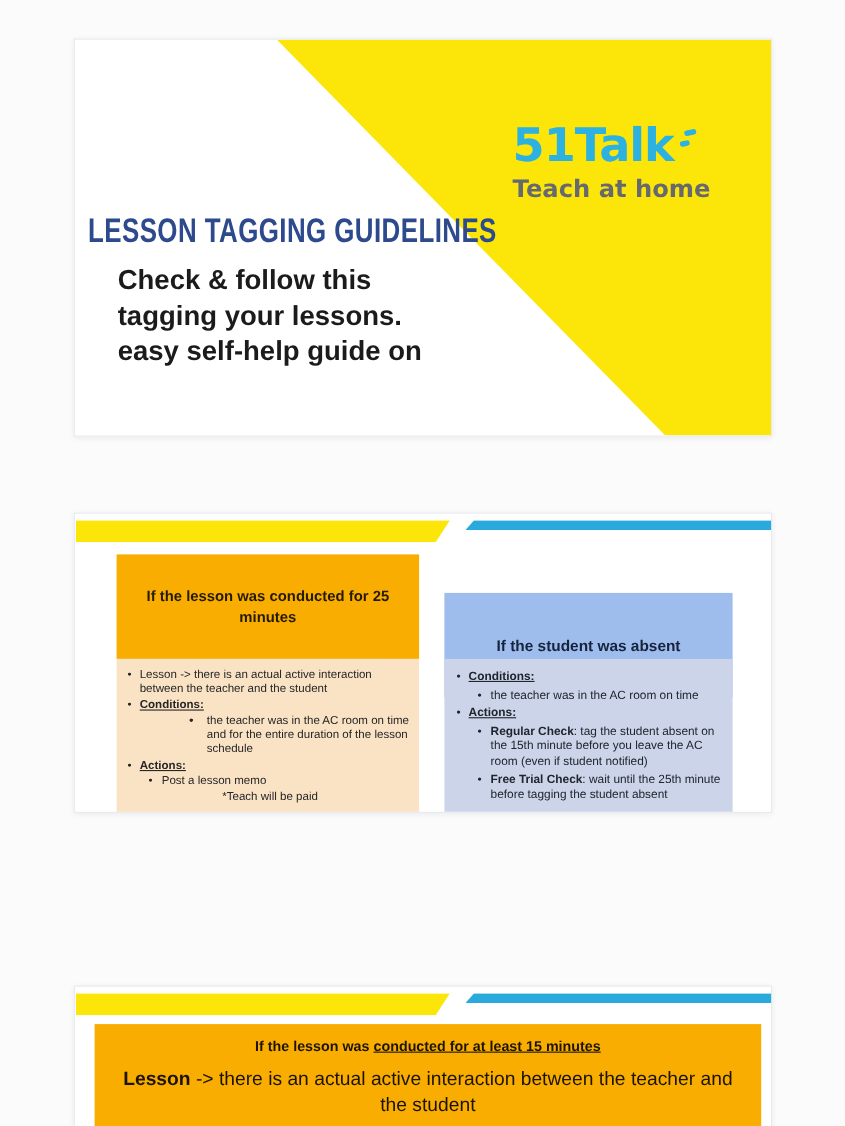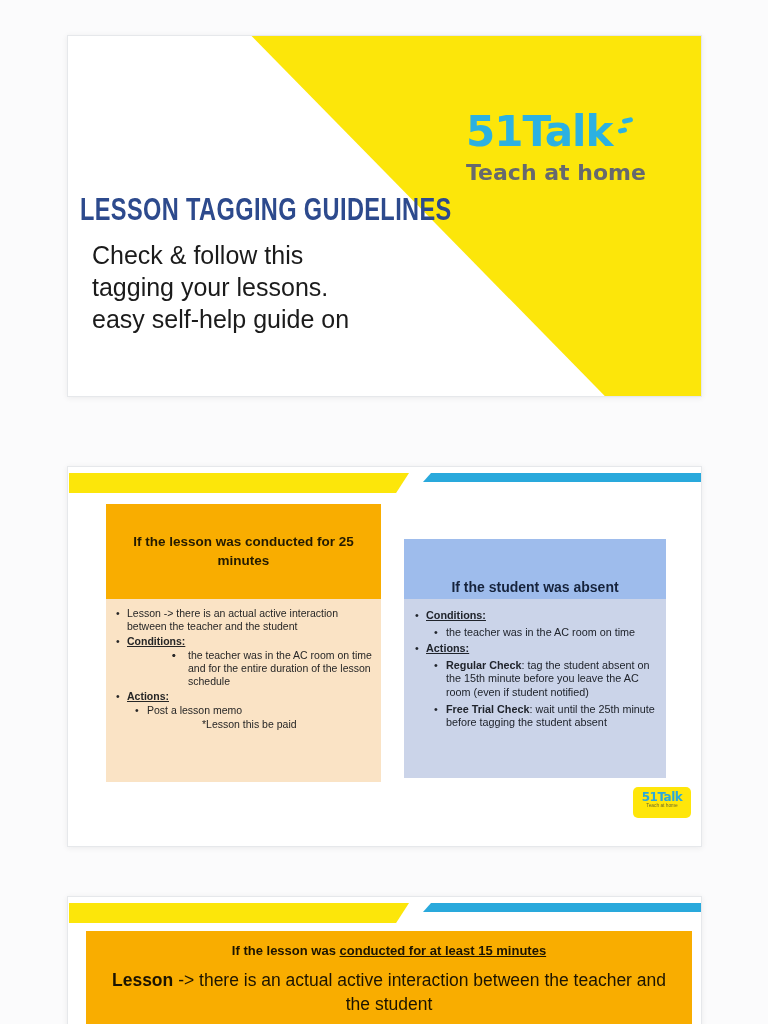--- a/index.html
+++ b/index.html
@@ -2,29 +2,29 @@
 <html><head>
 <meta charset="utf-8">
 <style>
   html,body{margin:0;padding:0;background:#fbfbfc;}
   *{box-sizing:border-box;font-family:"Liberation Sans",sans-serif;}
   .page{position:relative;width:768px;height:1024px;background:#fbfbfc;overflow:hidden;}
 
   .card{position:absolute;left:67px;width:635px;background:#ffffff;border:1px solid #e6e8eb;
         box-shadow:0 1px 6px rgba(0,0,0,.07);overflow:hidden;}
   #card1{top:35px;height:362px;}
-  #card2{top:466px;height:381px;}
+  #card2{top:466px;height:273px;}
   #card3{top:896px;height:200px;}
 
   
   .tri{position:absolute;left:0;top:0;right:0;bottom:0;background:#fce60a;
        clip-path:polygon(29% 0,100% 0,100% 100%,84.8% 100%);}
   .s1-title{position:absolute;left:12px;top:156px;font-weight:bold;font-size:31px;color:#2d4a8d;
             transform:scaleX(.76);transform-origin:0 0;white-space:nowrap;letter-spacing:.5px;}
-  .s1-sub{position:absolute;left:24px;top:203px;font-weight:normal;font-size:25px;line-height:32px;color:#1b1b1b;}
+  .s1-sub{position:absolute;left:39px;top:203px;font-weight:bold;font-size:25px;line-height:32px;color:#1b1b1b;}
   .logo1{position:absolute;left:398px;top:72px;}
   .logo-row{display:flex;align-items:flex-start;}
   .logo-word{font-family:"DejaVu Sans",sans-serif;font-weight:bold;font-size:42px;line-height:48px;
              color:#2cb1e1;letter-spacing:-1px;}
   .logo-dashes{display:block;margin:10px 0 0 6px;}
   .logo-dashes i{display:block;background:#2cb1e1;border-radius:3px;transform:rotate(-12deg);}
   .logo-dashes i:nth-child(1){width:11px;height:5px;margin-left:4px;}
   .logo-dashes i:nth-child(2){width:9px;height:5px;margin:5px 0 0 0;}
   .logo-tagline{font-family:"DejaVu Sans",sans-serif;font-weight:bold;font-size:22px;color:#66696e;margin-top:4px;}
 
@@ -101,21 +101,21 @@
     <div class="bar-cyan"></div>
 
     <div class="panel-h s2-left-h">If the lesson was conducted for 25 minutes</div>
     <div class="panel-b s2-left-b">
         <div class="li ind0"><span class="mk">•</span><span class="tx"><span>Lesson -&gt; there is an actual active interaction between the teacher and the student</span></span></div>
         <div class="li ind0"><span class="mk">•</span><span class="tx"><span class="b u">Conditions:</span></span></div>
         <div class="li ind2"><span class="mk">•</span></div>
         <div class="li ind2"><span class="mk">•</span><span class="tx"><span>the teacher was in the AC room on time and for the entire duration of the lesson schedule</span></span></div>
         <div class="li ind0"><span class="mk">•</span><span class="tx"><span class="b u">Actions:</span></span></div>
         <div class="li ind1"><span class="mk">•</span><span class="tx"><span>Post a lesson memo</span></span></div>
-        <div class="li ind3"><span class="tx"><span>*Lesson this be paid</span></span></div>
+        <div class="li ind3"><span class="tx"><span>*Teach will be paid</span></span></div>
       </div>
 
     <div class="panel-h s2-right-h">If the student was absent</div>
     <div class="panel-b s2-right-b">
         <div class="li ind0"><span class="mk">•</span><span class="tx"><span class="b u">Conditions:</span></span></div>
         <div class="li ind1"><span class="mk">•</span><span class="tx"><span>the teacher was in the AC room on time</span></span></div>
         <div class="li ind0"><span class="mk">•</span><span class="tx"><span class="b u">Actions:</span></span></div>
         <div class="li ind1"><span class="mk">•</span><span class="tx"><span class="b">Regular Check</span><span>: tag the student absent on the 15th minute before you leave the AC room (even if student notified)</span></span></div>
         <div class="li ind1"><span class="mk">•</span><span class="tx"><span class="b">Free Trial Check</span><span>: wait until the 25th minute before tagging the student absent</span></span></div>
       </div>

